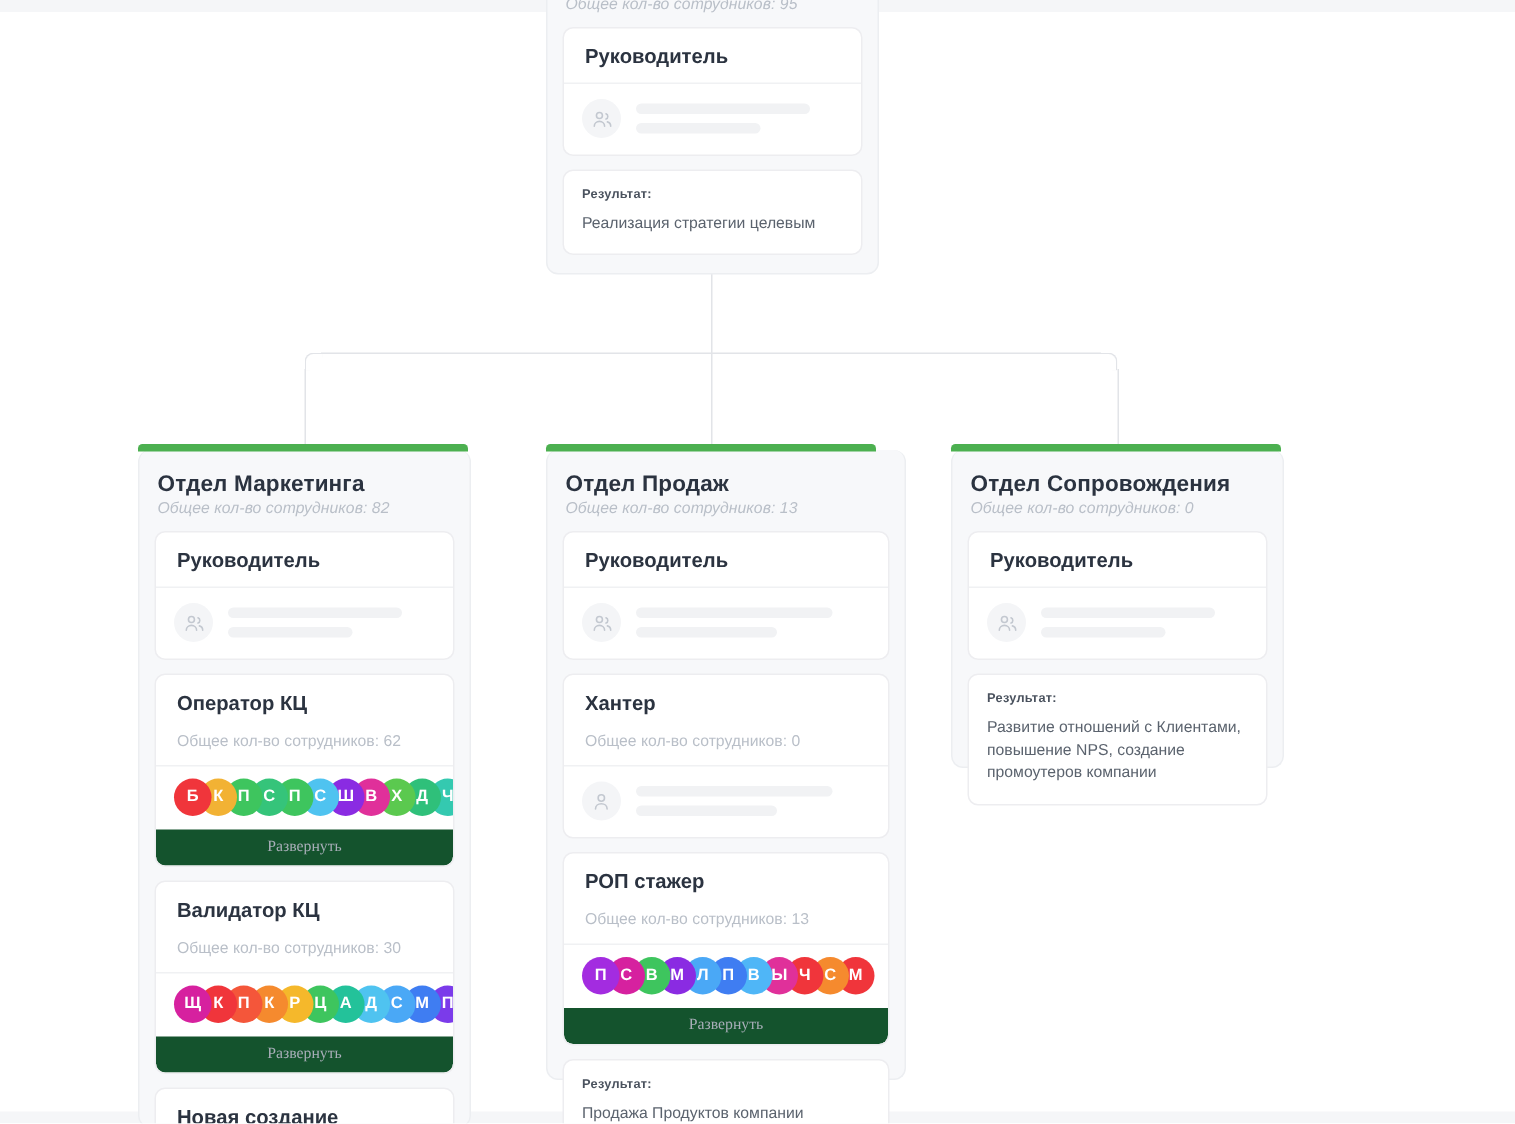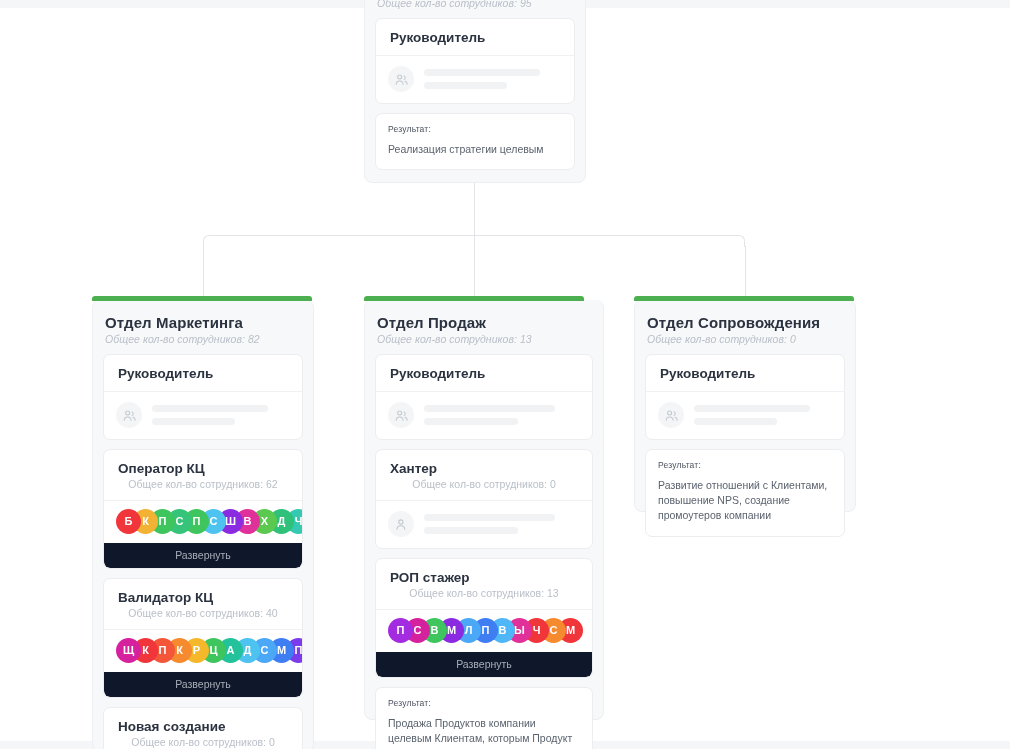--- a/index.html
+++ b/index.html
@@ -71,22 +71,21 @@
     border-bottom: 1px solid #f0f1f3;
   }
   .block-title {
     font-size: 13.5px;
     font-weight: 700;
     color: #2b3340;
   }
   .block-sub {
     font-size: 10.5px;
     color: #b9bfc8;
-    margin-top: 2px;
-    text-align: center;
+    margin-top: 12px;
   }
   .block-body {
     padding: 10px 12px 11px 12px;
     display: flex;
     align-items: center;
     gap: 10px;
   }
 
   
   .person-ph {
@@ -115,41 +114,41 @@
     color: #ffffff;
     font-size: 11px;
     font-weight: 700;
     display: flex; align-items: center; justify-content: center;
     flex: 0 0 auto;
     line-height: 1;
   }
   .expand-btn {
     display: block;
     width: 100%;
-    background: #0f172a;
+    background: #14532d;
     border: none;
     color: #a8aeb8;
     font-size: 10.5px;
-    font-family: Liberation Sans, sans-serif;
+    font-family: Liberation Serif, serif;
     padding: 6px 0 7px 0;
     text-align: center;
     cursor: pointer;
     border-radius: 0 0 6px 6px;
   }
 
   
   .result {
     background: #ffffff;
     border-radius: 7px;
     border: 1px solid #ededf0;
     padding: 10px 12px 12px 12px;
   }
   .result-label {
     font-size: 8.5px;
-    font-weight: 400;
+    font-weight: 700;
     color: #4a525e;
     margin-bottom: 8px;
     letter-spacing: .2px;
   }
   .result-text {
     font-size: 10.5px;
     color: #5b636e;
     line-height: 1.45;
   }
 
@@ -255,21 +254,21 @@
           <div class="av" style="background:#e0309a;z-index:33;">В</div>
           <div class="av" style="background:#5bc94f;z-index:32;">Х</div>
           <div class="av" style="background:#2fc07a;z-index:31;">Д</div>
           <div class="av" style="background:#34c9b0;z-index:30;">Ч</div>
         </div>
         <button class="expand-btn">Развернуть</button>
       </div>
       <div class="block">  
         <div class="block-head">    
           <div class="block-title">Валидатор КЦ</div>  
-          <div class="block-sub">Общее кол-во сотрудников: 40</div>  
+          <div class="block-sub">Общее кол-во сотрудников: 30</div>  
         </div>
         <div class="avatars">
           <div class="av" style="background:#d6219f;z-index:40;">Щ</div>
           <div class="av" style="background:#f0353b;z-index:39;">К</div>
           <div class="av" style="background:#f4563a;z-index:38;">П</div>
           <div class="av" style="background:#f58a2e;z-index:37;">К</div>
           <div class="av" style="background:#f5b82b;z-index:36;">Р</div>
           <div class="av" style="background:#3ec55e;z-index:35;">Ц</div>
           <div class="av" style="background:#23c29a;z-index:34;">А</div>
           <div class="av" style="background:#4fc3f0;z-index:33;">Д</div>

